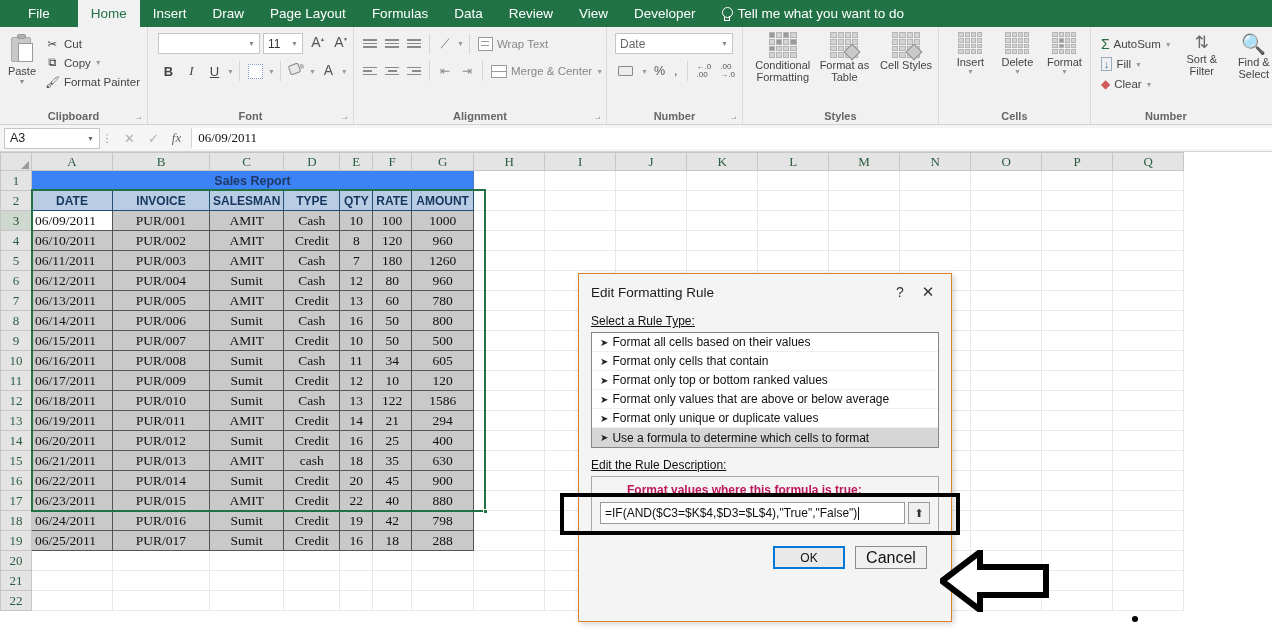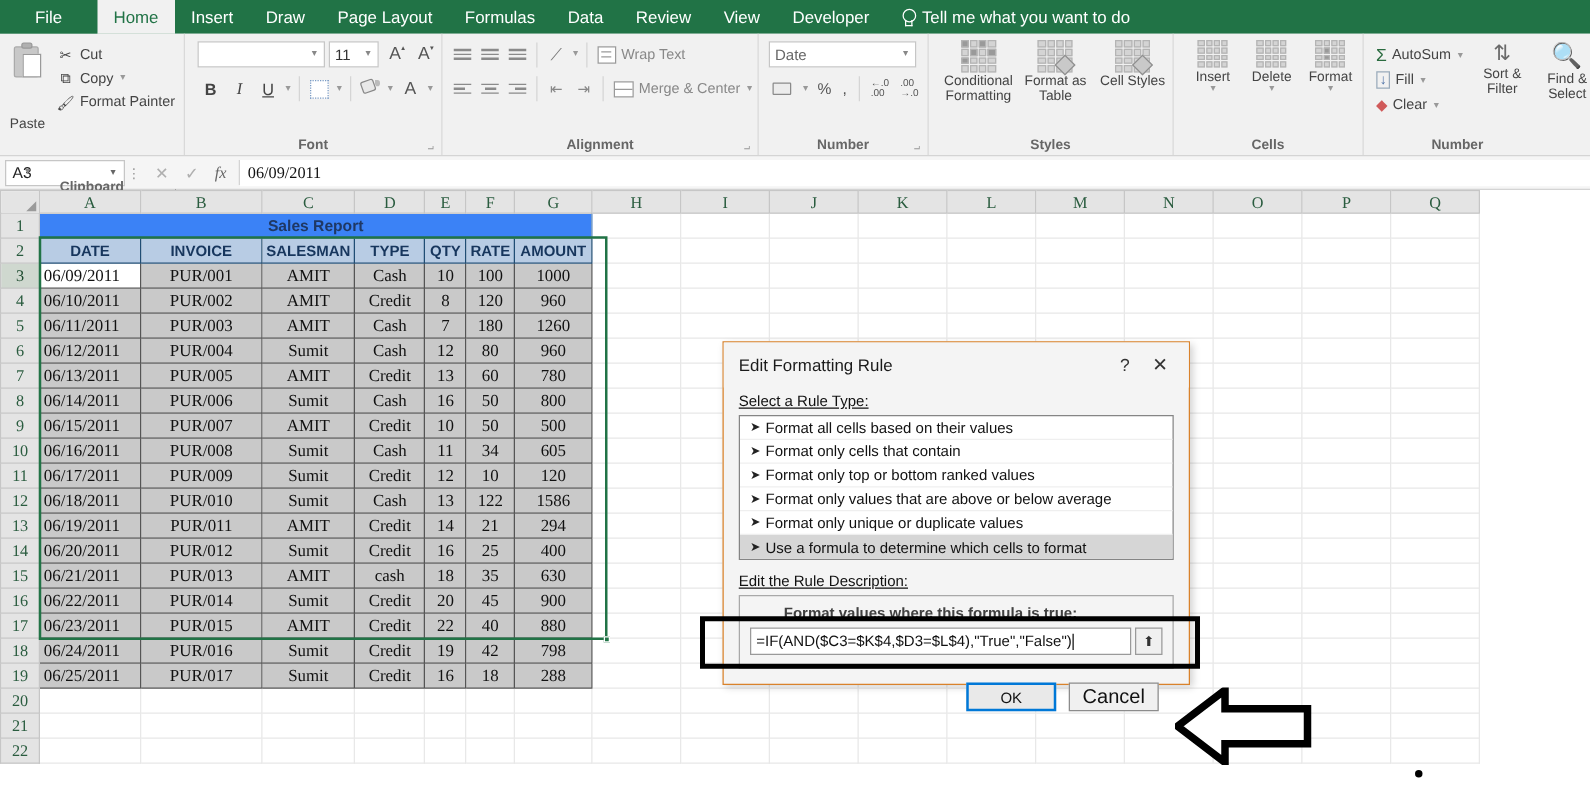--- a/index.html
+++ b/index.html
@@ -52,21 +52,21 @@
     line-height: 15px; position: relative; font-weight: bold;
   }
   .dlglauncher {
     position: absolute; right: 4px; bottom: 1px; width: 9px; height: 9px;
     font-size: 9px; color: #999; line-height: 9px;
   }
   .dlglauncher::before { content: "⌐"; display: block; transform: rotate(180deg); }
 
   .bigbtn {
     display: flex; flex-direction: column; align-items: center;
-    width: 50px; font-size: 11px; color: #444; padding-top: 2px; gap: 28px;
+    width: 50px; font-size: 11px; color: #444; padding-top: 2px;
   }
   .bigbtn .lbl { margin-top: 2px; line-height: 11px; text-align: center; }
   .bigbtn .caret { font-size: 7px; color: #888; margin-top: 1px; }
 
   .smallbtn {
     display: flex; align-items: center; gap: 4px; font-size: 11.5px;
     color: #444; height: 19px; padding: 0 3px; white-space: nowrap;
   }
   .smallbtn .caret { font-size: 7px; color: #999; }
 
@@ -255,21 +255,21 @@
   .minitbl td.mh {
     background: #b8cce4; text-align: center; font-weight: bold; font-size: 11.5px;
     color: #17365d; font-family: "Liberation Sans", sans-serif;
   }
 
   .dotmark { position: absolute; width: 6px; height: 6px; background: #000;
              border-radius: 50%; }
 
   
   .dialog {
-    position: absolute; left: 578px; top: 273px; width: 374px; height: 275px;
+    position: absolute; left: 578px; top: 273px; width: 374px; height: 349px;
     background: #f4f4f4; border: 1px solid #d9822b; box-shadow: 2px 2px 6px rgba(0,0,0,.18);
   }
   .dlg-title {
     height: 36px; display: flex; align-items: center; padding: 0 8px 0 12px;
     background: #f4f4f4;
   }
   .dlg-title .t { font-size: 13.5px; color: #1b1b1b; }
   .dlg-title .sp { flex: 1; }
   .dlg-help { width: 26px; text-align: center; font-size: 14px; color: #333; }
   .dlg-close { width: 30px; text-align: center; font-size: 15px; color: #333; }
@@ -284,21 +284,21 @@
     padding-left: 8px; font-size: 12px; color: #111;
     border-bottom: 1px solid #efefef;
   }
   .ruleitem:last-child { border-bottom: none; }
   .ruleitem.selected { background: #d6d6d6; }
   .bulletarrow { color: #222; font-size: 10px; letter-spacing: -2px; }
   .descbox {
     border: 1px solid #a8a8a8; background: #f4f4f4; margin-top: 4px;
     padding: 6px 8px 10px 8px;
   }
-  .desc-sub { font-size: 12px; color: #404040; font-weight: bold; margin-bottom: 5px; padding-left: 27px; }
+  .desc-sub { font-size: 12px; color: #be185d; font-weight: bold; margin-bottom: 5px; padding-left: 27px; }
   .formula-row { display: flex; align-items: center; gap: 0; }
   .formula-input {
     flex: 1; height: 22px; background: #fff; border: 1px solid #9a9a9a;
     display: flex; align-items: center; padding: 0 4px;
     font-size: 12px; color: #111; font-family: "Liberation Sans", sans-serif;
   }
   .formula-input .caret { display:inline-block; width:1px; height:13px; background:#111; margin-left:1px; }
   .collapse-btn {
     width: 22px; height: 22px; border: 1px solid #9a9a9a; background: #f0f0f0;
     display: flex; align-items: center; justify-content: center; font-size: 11px; color: #333;

